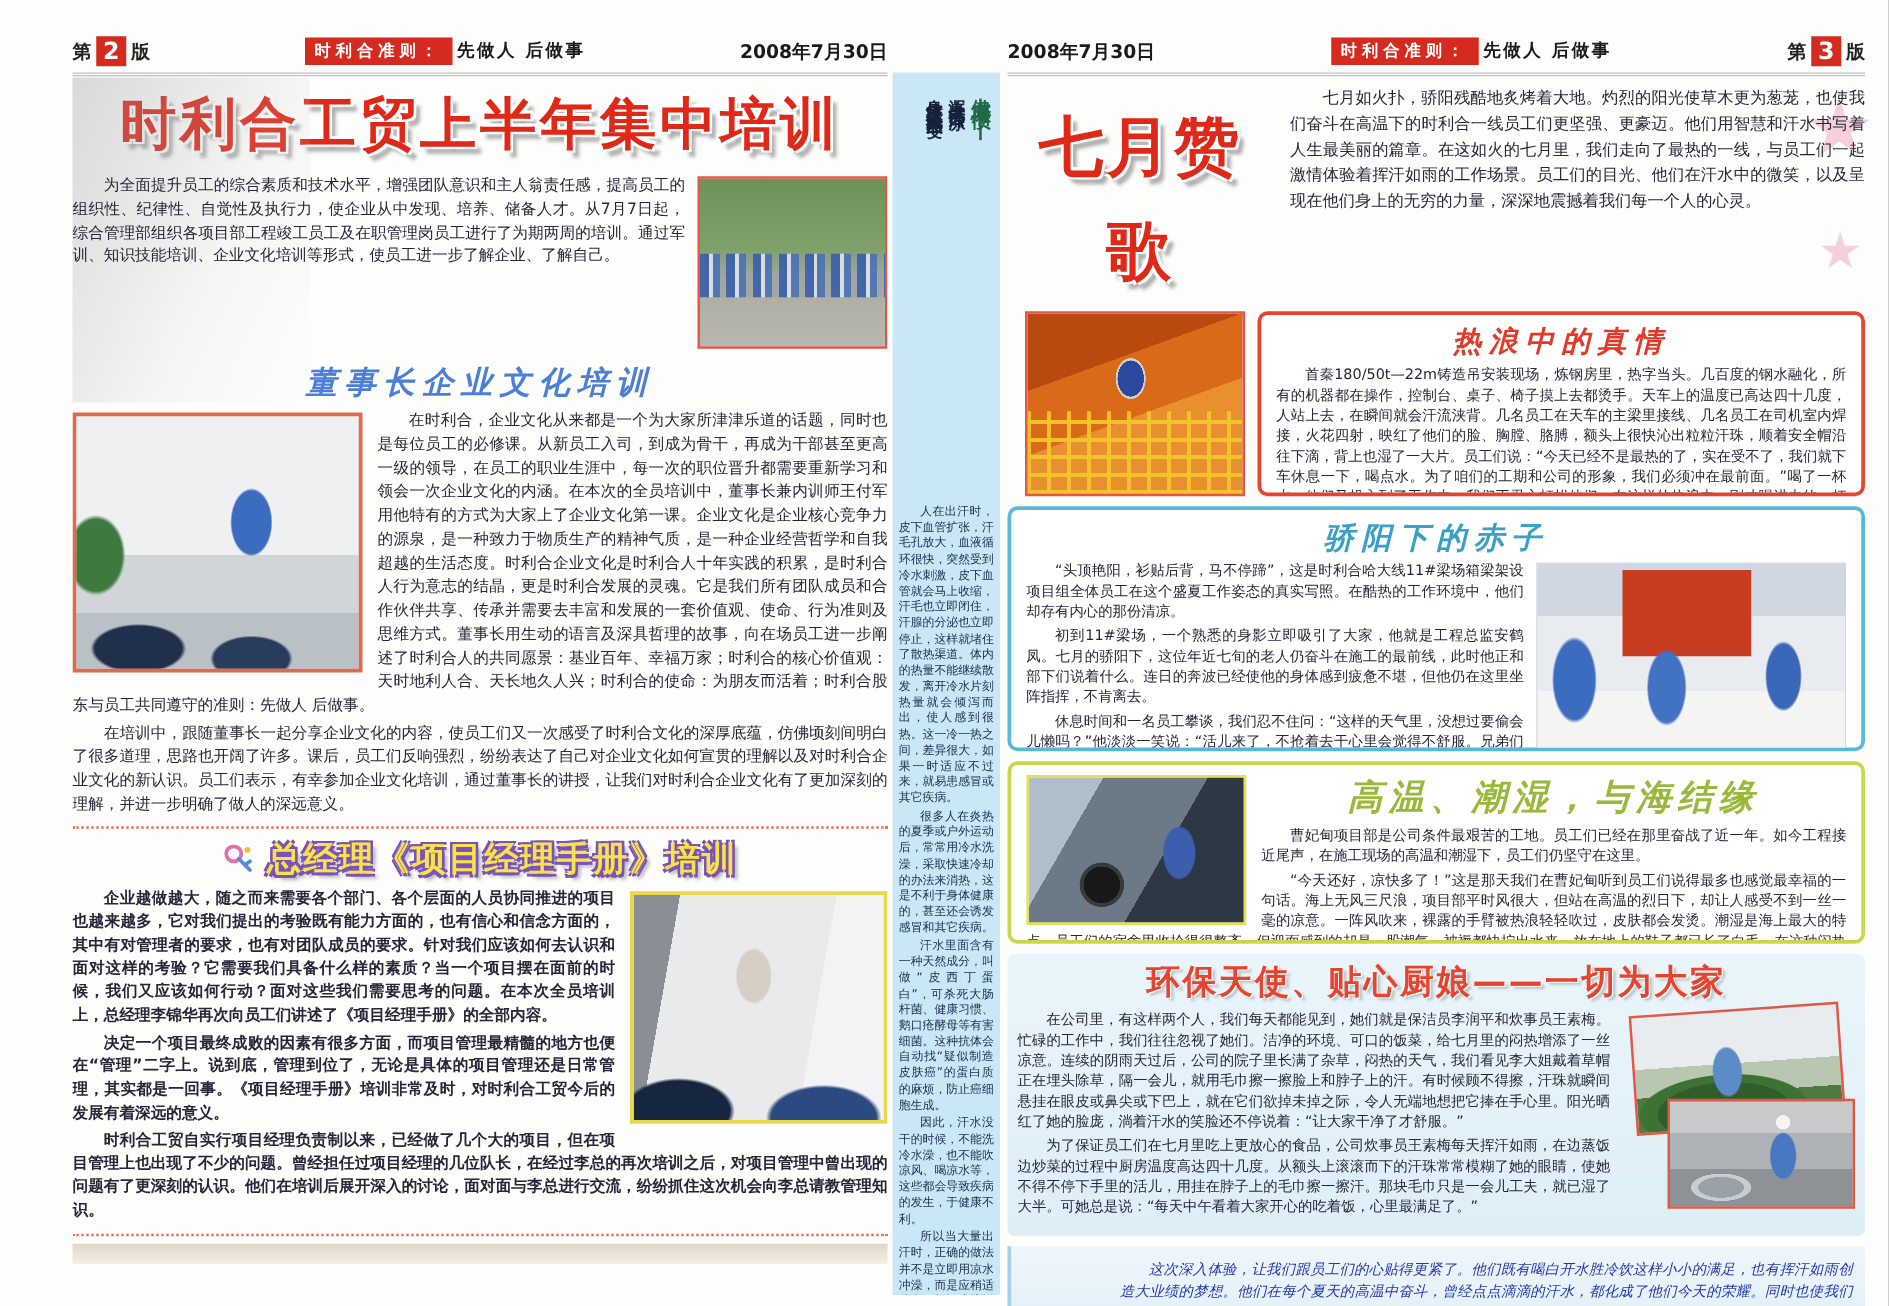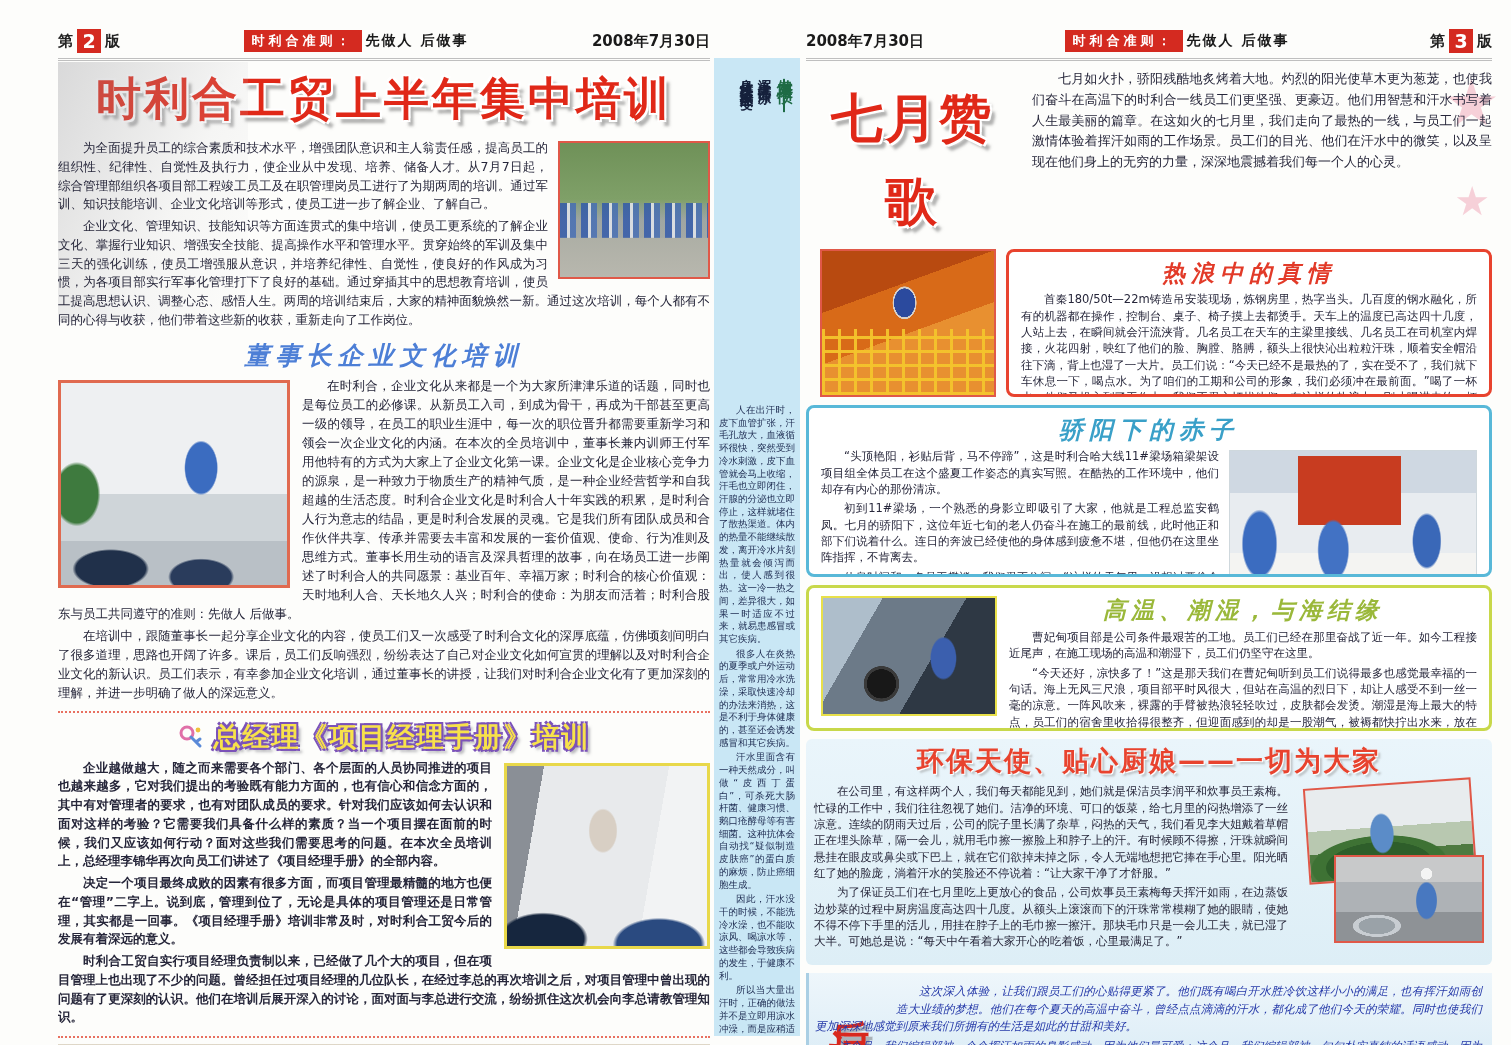--- a/index.html
+++ b/index.html
@@ -71,32 +71,32 @@
   .ph-crane{width:176px;height:148px;flex:0 0 auto;border:2px solid #e05848;
       background:
         repeating-linear-gradient(90deg,rgba(244,196,44,.95) 0 3px,transparent 3px 16px) 0 100%/100% 46% no-repeat,
         repeating-linear-gradient(0deg,rgba(244,196,44,.95) 0 3px,transparent 3px 14px) 0 100%/100% 46% no-repeat,
         radial-gradient(ellipse 19px 26px at 48% 36%,#2b4a9e 0 55%,#d8d0c8 56% 62%,transparent 64%),
         linear-gradient(160deg,#b84a10 0 30%,#d86a18 30% 55%,#e89030 55% 100%);}
   .box{box-sizing:border-box;background:#fff;border-radius:8px;padding:6px 12px;overflow:hidden;}
   .box-red{border:3px solid #e8432e;flex:1;height:148px;}
   .box-title-red{text-align:center;font-size:23px;font-weight:bold;font-style:italic;color:#e23a28;letter-spacing:6px;margin-bottom:2px;}
   .box-body{font-size:11.5px;line-height:1.42;color:#26263a;text-align:justify;}
-  .box-cyan{border:3px solid #58b8d8;margin-top:8px;height:172px;}
+  .box-cyan{border:3px solid #58b8d8;margin-top:8px;height:196px;}
   .box-title-cyan{text-align:center;font-size:24px;font-weight:bold;font-style:italic;color:#3aa0c8;letter-spacing:6px;margin-bottom:2px;}
   .sun-inner{overflow:hidden;}
   .ph-beam{float:right;width:248px;height:152px;margin:2px 0 2px 10px;border:1px solid #cfd8dd;
       background:
         radial-gradient(ellipse 28px 54px at 12% 62%,#3b6cc0 0 58%,transparent 64%),
         radial-gradient(ellipse 25px 48px at 42% 66%,#4272c4 0 58%,transparent 64%),
         radial-gradient(ellipse 23px 44px at 80% 60%,#3a68b8 0 58%,transparent 64%),
         linear-gradient(#c83c20 0 0) 48% 6%/42% 46% no-repeat,
         linear-gradient(#cfd8e2 0 28%,#e8ecf0 28% 68%,#f4f4f2 68% 100%);}
   .box-lime{border:3px solid #c8d84a;margin-top:8px;height:146px;}
-  .box-title-lime{text-align:center;font-size:23px;font-weight:bold;font-style:italic;color:#9ab83a;letter-spacing:5px;margin-bottom:2px;}
+  .box-title-lime{text-align:center;font-size:28px;font-weight:bold;font-style:italic;color:#9ab83a;letter-spacing:5px;margin-bottom:2px;}
   .sea-inner{overflow:hidden;}
   .ph-sea{float:left;width:176px;height:120px;margin:2px 12px 2px 0;border:2px solid #e8e04a;
       background:
         radial-gradient(circle 25px at 34% 74%,#181818 0 58%,#3a3a3a 59% 70%,transparent 72%),
         radial-gradient(ellipse 21px 34px at 70% 52%,#3b5fae 0 58%,transparent 64%),
         linear-gradient(120deg,#aebecb 0 25%,#6c7a88 25% 60%,#2e3844 60% 100%);}
   .angels-sec{margin-top:8px;padding:4px 8px;background:linear-gradient(180deg,#eaf5fb,#ddeef6);
       border-radius:6px;overflow:hidden;height:226px;box-sizing:border-box;}
   .title-angels{text-align:center;font-size:27px;font-weight:bold;color:#e8432e;letter-spacing:2px;
       text-shadow:1px 1px 0 #fff,3px 3px 2px rgba(140,140,140,.45);margin:0 0 4px 0;}
@@ -140,21 +140,20 @@
         <span class="mtext">先做人 后做事</span>
       </div>
       <div class="dateline">2008年7月30日</div>
     </div>
 
     <div class="headline-red">时利合工贸上半年集中培训</div>
 
     <div class="intro-sec">
       <div class="photo ph-train"></div>
       <p class="p">为全面提升员工的综合素质和技术水平，增强团队意识和主人翁责任感，提高员工的组织性、纪律性、自觉性及执行力，使企业从中发现、培养、储备人才。从7月7日起，综合管理部组织各项目部工程竣工员工及在职管理岗员工进行了为期两周的培训。通过军训、知识技能培训、企业文化培训等形式，使员工进一步了解企业、了解自己。</p>
-      <p class="p">企业文化、管理知识、技能知识等方面连贯式的集中培训，使员工更系统的了解企业文化、掌握行业知识、增强安全技能、提高操作水平和管理水平。贯穿始终的军训及集中三天的强化训练，使员工增强服从意识，并培养纪律性、自觉性，使良好的作风成为习惯，为各项目部实行军事化管理打下了良好的基础。通过穿插其中的思想教育培训，使员工提高思想认识、调整心态、感悟人生。两周的培训结束后，大家的精神面貌焕然一新。通过这次培训，每个人都有不同的心得与收获，他们带着这些新的收获，重新走向了工作岗位。</p>
     </div>
 
     <div class="title-blue">董事长企业文化培训</div>
     <div class="chair-sec">
       <div class="photo ph-chair"></div>
       <p class="p">在时利合，企业文化从来都是一个为大家所津津乐道的话题，同时也是每位员工的必修课。从新员工入司，到成为骨干，再成为干部甚至更高一级的领导，在员工的职业生涯中，每一次的职位晋升都需要重新学习和领会一次企业文化的内涵。在本次的全员培训中，董事长兼内训师王付军用他特有的方式为大家上了企业文化第一课。企业文化是企业核心竞争力的源泉，是一种致力于物质生产的精神气质，是一种企业经营哲学和自我超越的生活态度。时利合企业文化是时利合人十年实践的积累，是时利合人行为意志的结晶，更是时利合发展的灵魂。它是我们所有团队成员和合作伙伴共享、传承并需要去丰富和发展的一套价值观、使命、行为准则及思维方式。董事长用生动的语言及深具哲理的故事，向在场员工进一步阐述了时利合人的共同愿景：基业百年、幸福万家；时利合的核心价值观：天时地利人合、天长地久人兴；时利合的使命：为朋友而活着；时利合股东与员工共同遵守的准则：先做人 后做事。</p>
       <p class="p">在培训中，跟随董事长一起分享企业文化的内容，使员工们又一次感受了时利合文化的深厚底蕴，仿佛顷刻间明白了很多道理，思路也开阔了许多。课后，员工们反响强烈，纷纷表达了自己对企业文化如何宣贯的理解以及对时利合企业文化的新认识。员工们表示，有幸参加企业文化培训，通过董事长的讲授，让我们对时利合企业文化有了更加深刻的理解，并进一步明确了做人的深远意义。</p>
     </div>
 
     <div class="divider"></div>

